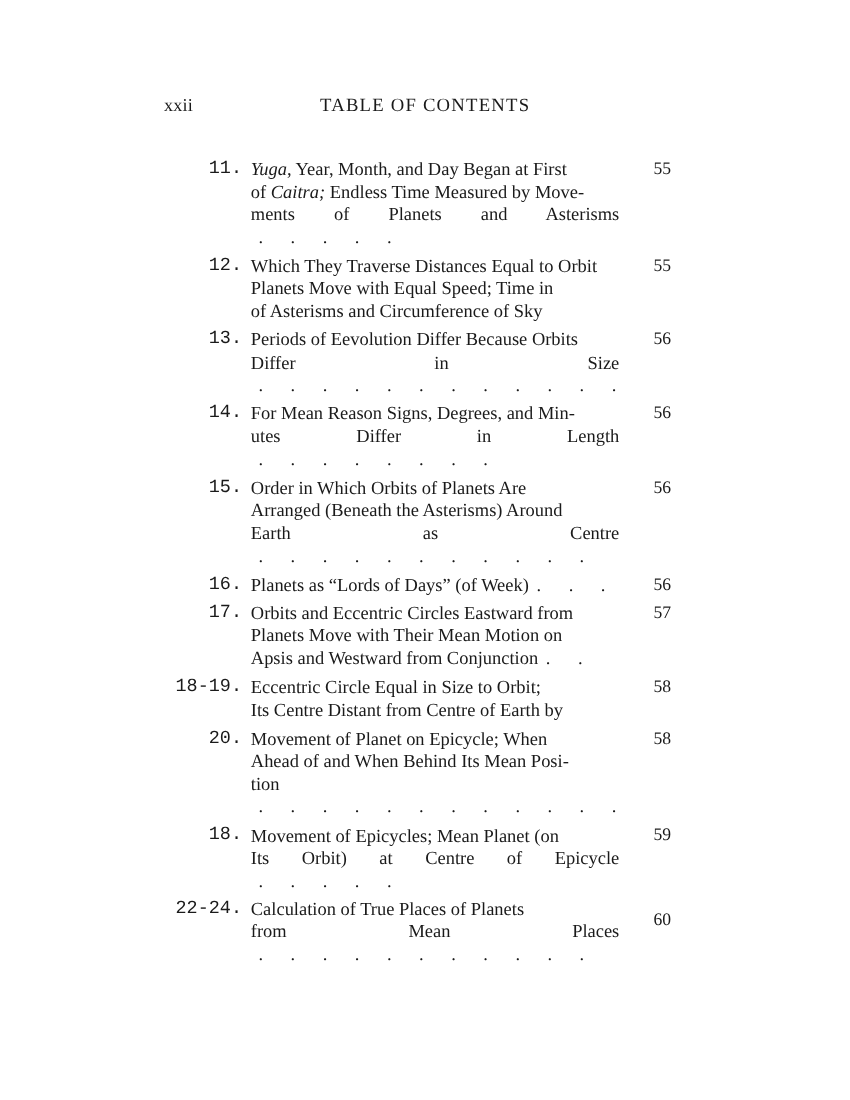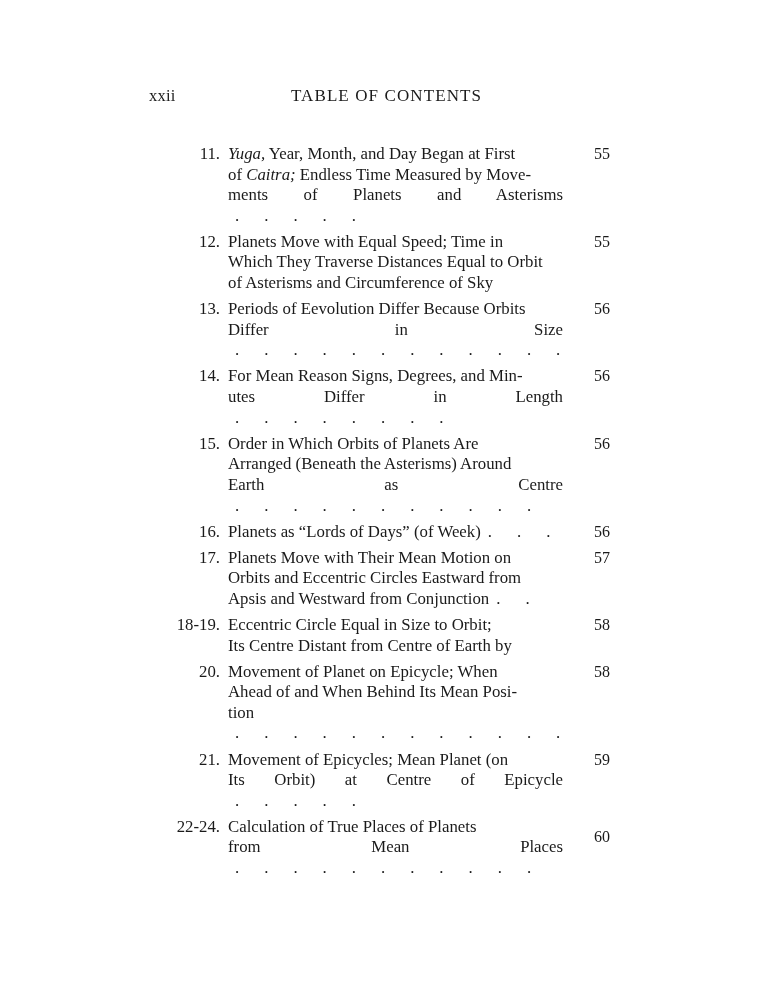--- a/index.html
+++ b/index.html
@@ -65,20 +65,21 @@
 
   .entry .num {
     position: absolute;
     left: 150px;
     top: 0;
     width: 70px;
     text-align: right;
     font-size: 16.8px;
     line-height: 20.6px;
     white-space: nowrap;
+    font-family: Liberation Mono, monospace;
   }
   
   .entry.wide .num {
     width: 118px;
     left: 102px;
   }
 
   .entry .body {
     margin-left: 228px;
     margin-right: 210px;
@@ -137,22 +138,22 @@
           <div class="body">
             <div><span class="ital">Yuga,</span> Year, Month, and Day Began at First</div>
             <div>of <span class="ital">Caitra;</span> Endless Time Measured by Move-</div>
             <div class="lastline"><span class="txt">ments of Planets and Asterisms</span><span class="leader">.&nbsp;.&nbsp;.&nbsp;.&nbsp;.</span></div>
           </div>
           <span class="pg">55</span>
         </div>
         <div class="entry">
           <span class="num">12.</span>
           <div class="body">
+            <div>Which They Traverse Distances Equal to Orbit</div>
             <div>Planets Move with Equal Speed; Time in</div>
-            <div>Which They Traverse Distances Equal to Orbit</div>
             <div class="lastline"><span class="txt">of Asterisms and Circumference of Sky</span></div>
           </div>
           <span class="pg">55</span>
         </div>
         <div class="entry">
           <span class="num">13.</span>
           <div class="body">
             <div>Periods of Eevolution Differ Because Orbits</div>
             <div class="lastline"><span class="txt">Differ in Size</span><span class="leader">.&nbsp;.&nbsp;.&nbsp;.&nbsp;.&nbsp;.&nbsp;.&nbsp;.&nbsp;.&nbsp;.&nbsp;.&nbsp;.&nbsp;.</span></div>
           </div>
@@ -178,22 +179,22 @@
         <div class="entry">
           <span class="num">16.</span>
           <div class="body">
             <div class="lastline"><span class="txt">Planets as “Lords of Days” (of Week)</span><span class="leader">.&nbsp;.&nbsp;.</span></div>
           </div>
           <span class="pg">56</span>
         </div>
         <div class="entry">
           <span class="num">17.</span>
           <div class="body">
+            <div>Orbits and Eccentric Circles Eastward from</div>
             <div>Planets Move with Their Mean Motion on</div>
-            <div>Orbits and Eccentric Circles Eastward from</div>
             <div class="lastline"><span class="txt">Apsis and Westward from Conjunction</span><span class="leader">.&nbsp;.</span></div>
           </div>
           <span class="pg">57</span>
         </div>
         <div class="entry wide">
           <span class="num">18-19.</span>
           <div class="body">
             <div>Eccentric Circle Equal in Size to Orbit;</div>
             <div>Its Centre Distant from Centre of Earth by</div>
           </div>
@@ -202,21 +203,21 @@
         <div class="entry">
           <span class="num">20.</span>
           <div class="body">
             <div>Movement of Planet on Epicycle; When</div>
             <div>Ahead of and When Behind Its Mean Posi-</div>
             <div class="lastline"><span class="txt">tion</span><span class="leader">.&nbsp;.&nbsp;.&nbsp;.&nbsp;.&nbsp;.&nbsp;.&nbsp;.&nbsp;.&nbsp;.&nbsp;.&nbsp;.&nbsp;.&nbsp;.&nbsp;.&nbsp;.</span></div>
           </div>
           <span class="pg">58</span>
         </div>
         <div class="entry">
-          <span class="num">21.</span>
+          <span class="num">18.</span>
           <div class="body">
             <div>Movement of Epicycles; Mean Planet (on</div>
             <div class="lastline"><span class="txt">Its Orbit) at Centre of Epicycle</span><span class="leader">.&nbsp;.&nbsp;.&nbsp;.&nbsp;.</span></div>
           </div>
           <span class="pg">59</span>
         </div>
         <div class="entry wide pg-mid">
           <span class="num">22-24.</span>
           <div class="body">
             <div>Calculation of True Places of Planets</div>

